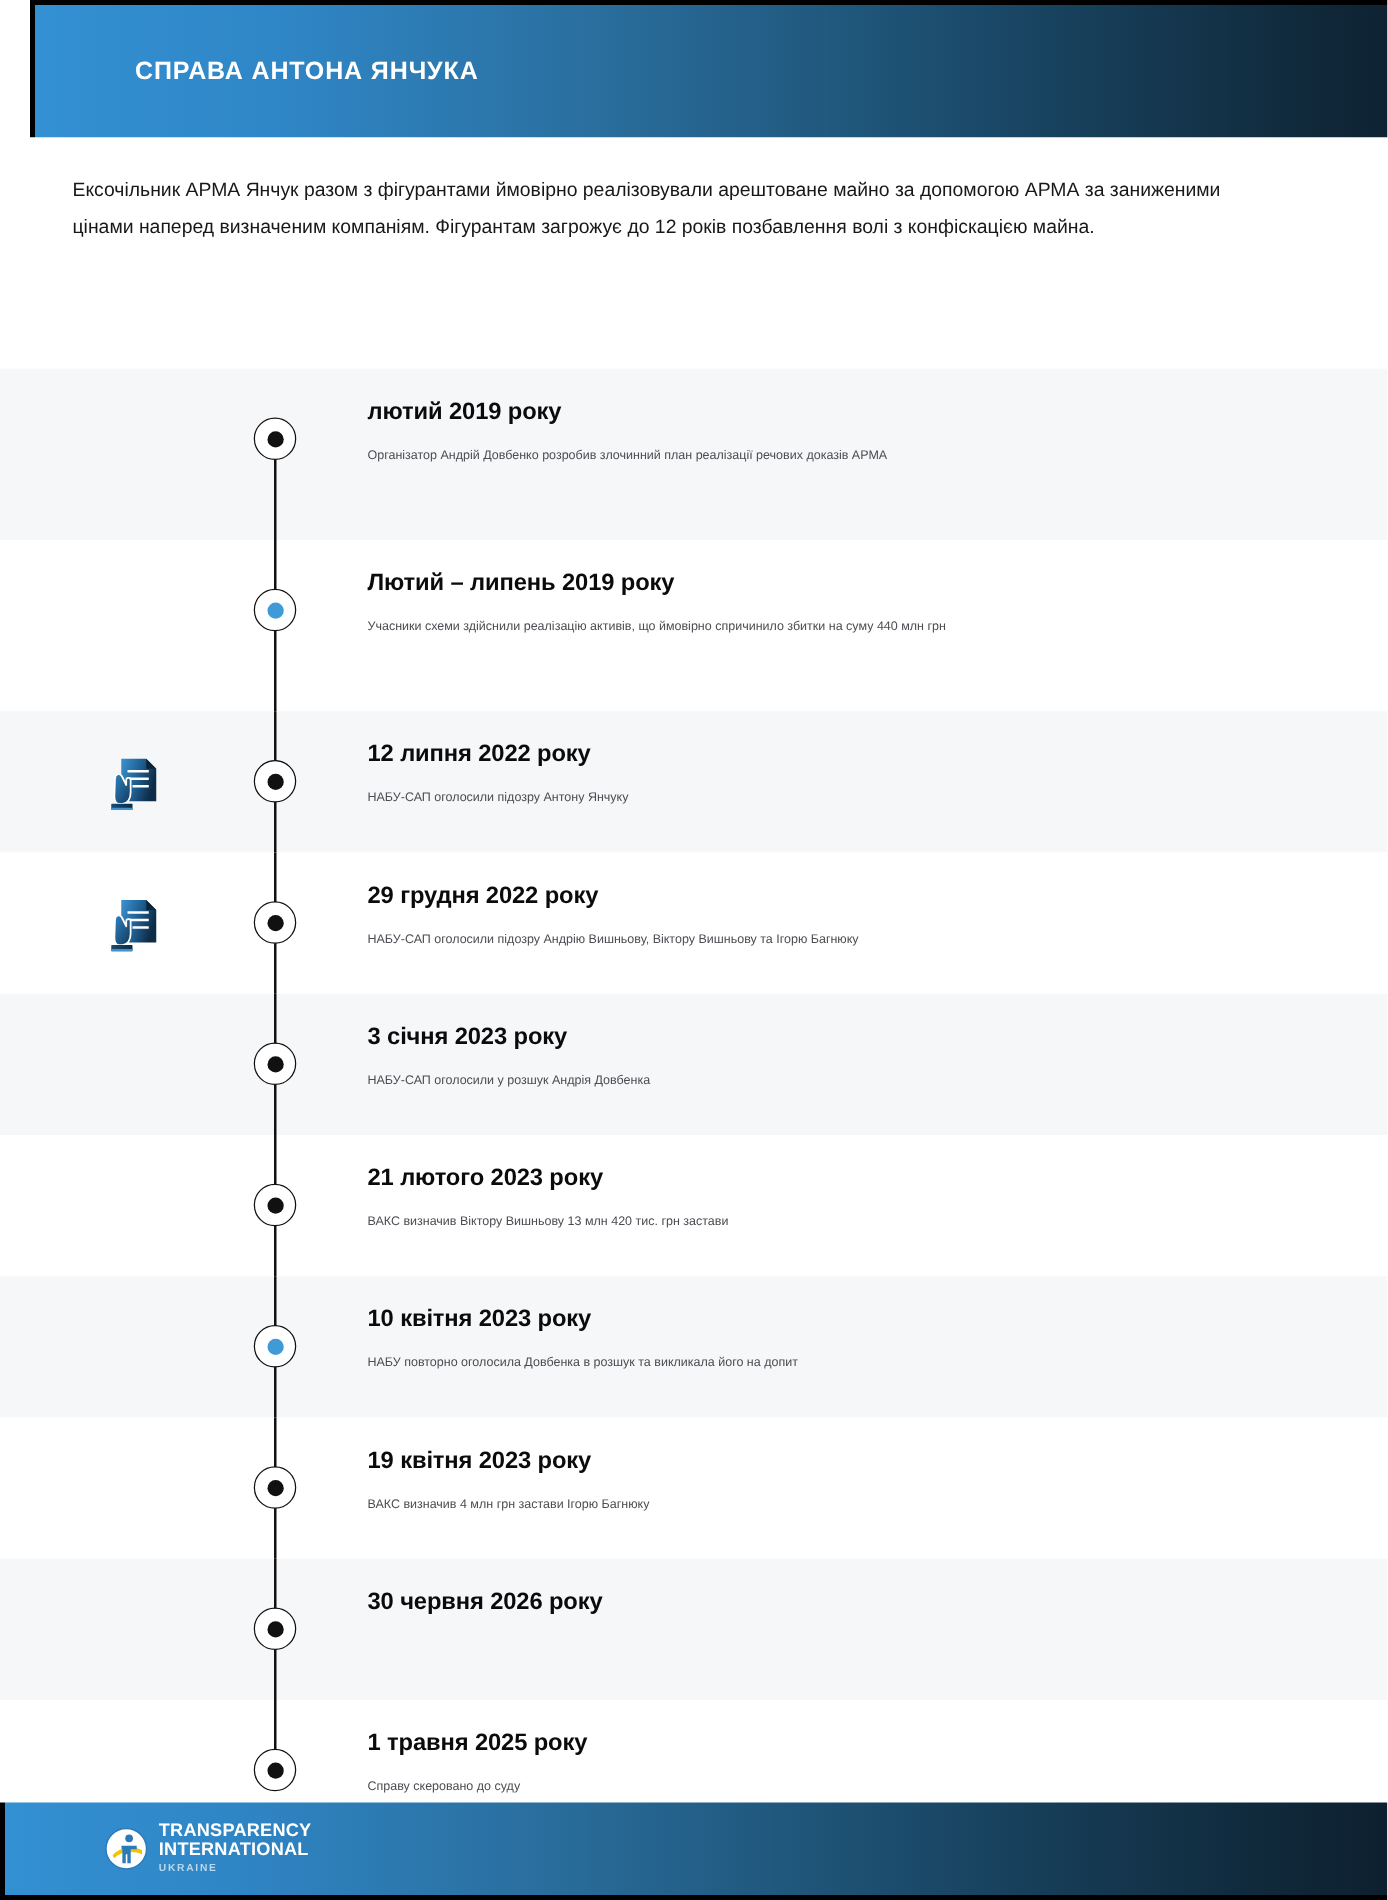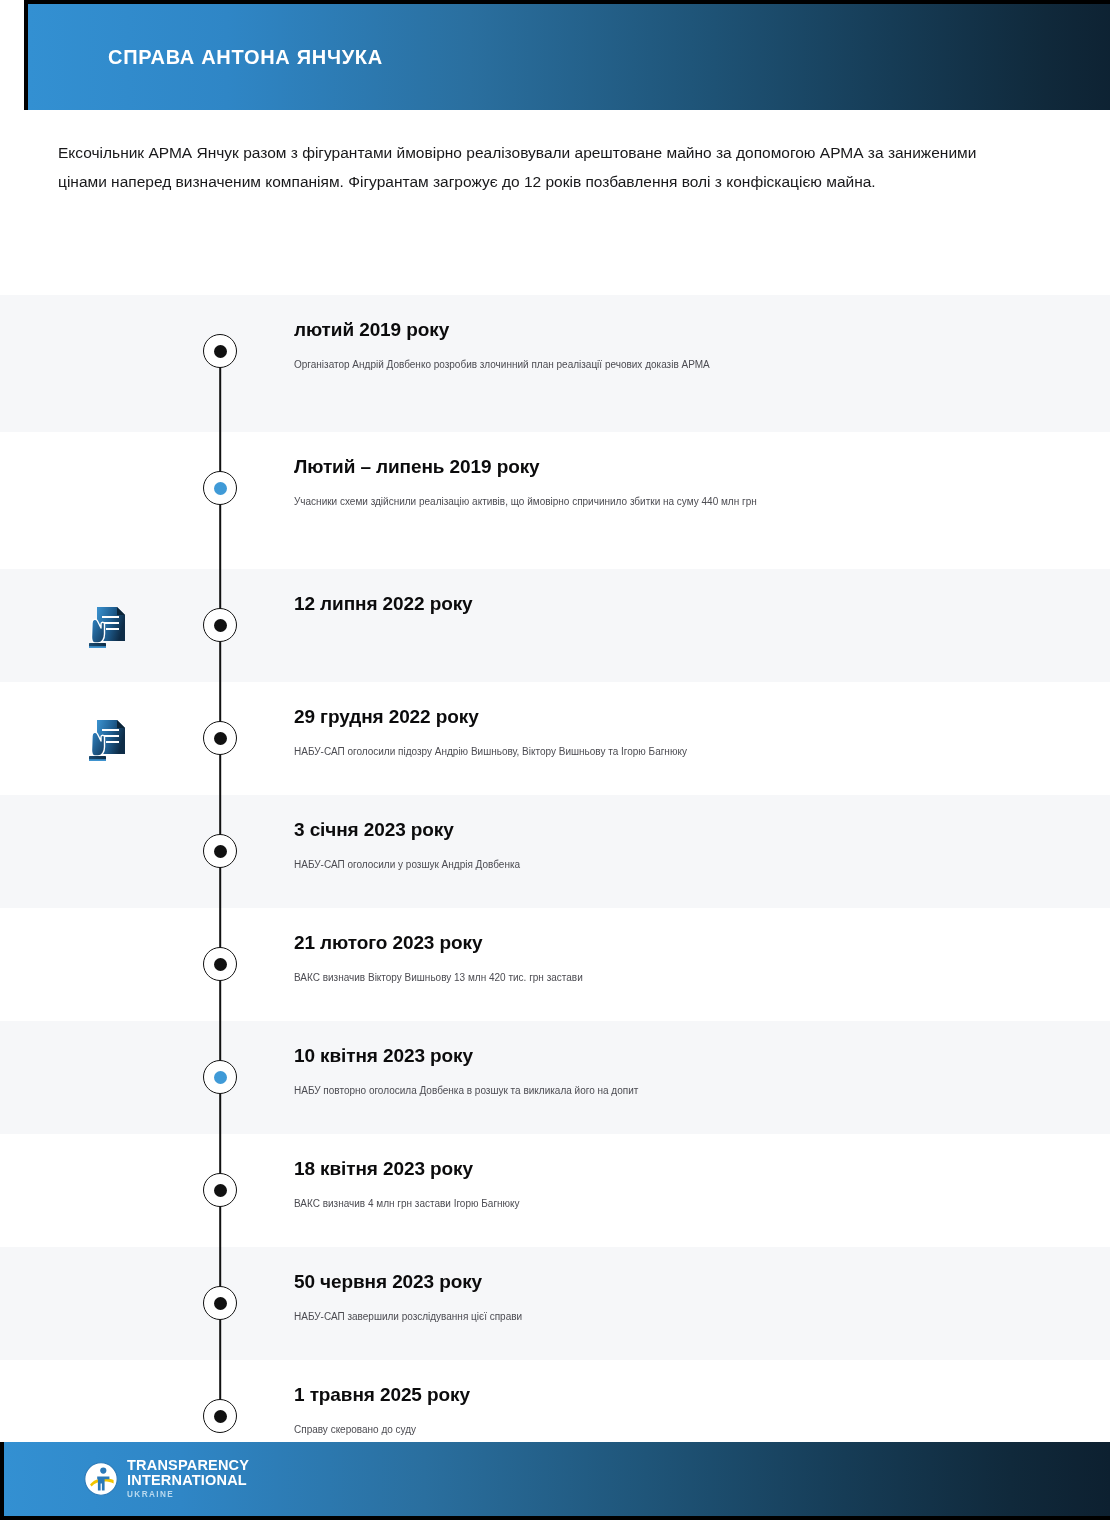--- a/index.html
+++ b/index.html
@@ -254,20 +254,21 @@
       <path d="M8 20 C8 16 12 15 13.5 18 L17 25 L17 21 C17 18.6 20.5 18.6 20.5 21 L20.5 31 C20.5 36 18 40 14 40 L11 40 C8.5 40 7.5 37.5 7.5 34 Z" fill="url(#handg)" stroke="#ffffff" stroke-width="1.4" stroke-linejoin="round"></path>
       <rect x="5" y="40" width="17" height="5" rx="0.6" fill="url(#cuffg)"></rect>
       <rect x="5" y="43.2" width="17" height="1.8" fill="#3f93cf"></rect>
     </svg>
         </div>
         <div class="marker">
           <div class="dot"></div>
         </div>
         <div class="row-content">
           <div class="row-date">12 липня 2022 року</div>
+          <div class="row-desc">НАБУ-САП оголосили підозру Антону Янчуку</div>
         </div>
       </div>
       <div class="row">
         <div class="rail"></div>
         <div class="row-icon">
     <svg viewBox="0 0 46 50" xmlns="http://www.w3.org/2000/svg">
       <defs>
         <linearGradient id="docg" x1="0" y1="0" x2="1" y2="0.35">
           <stop offset="0%" stop-color="#3b93d0"></stop>
           <stop offset="55%" stop-color="#1f5f92"></stop>
@@ -329,32 +330,31 @@
           <div class="row-date">10 квітня 2023 року</div>
           <div class="row-desc">НАБУ повторно оголосила Довбенка в розшук та викликала його на допит</div>
         </div>
       </div>
       <div class="row">
         <div class="rail"></div>
         <div class="marker">
           <div class="dot"></div>
         </div>
         <div class="row-content">
-          <div class="row-date">18 квітня 2023 року</div>
+          <div class="row-date">19 квітня 2023 року</div>
           <div class="row-desc">ВАКС визначив 4 млн грн застави Ігорю Багнюку</div>
         </div>
       </div>
       <div class="row alt">
         <div class="rail"></div>
         <div class="marker">
           <div class="dot"></div>
         </div>
         <div class="row-content">
-          <div class="row-date">50 червня 2023 року</div>
-          <div class="row-desc">НАБУ-САП завершили розслідування цієї справи</div>
+          <div class="row-date">30 червня 2026 року</div>
         </div>
       </div>
       <div class="row">
         <div class="rail"></div>
         <div class="marker">
           <div class="dot"></div>
         </div>
         <div class="row-content">
           <div class="row-date">1 травня 2025 року</div>
           <div class="row-desc">Справу скеровано до суду</div>

